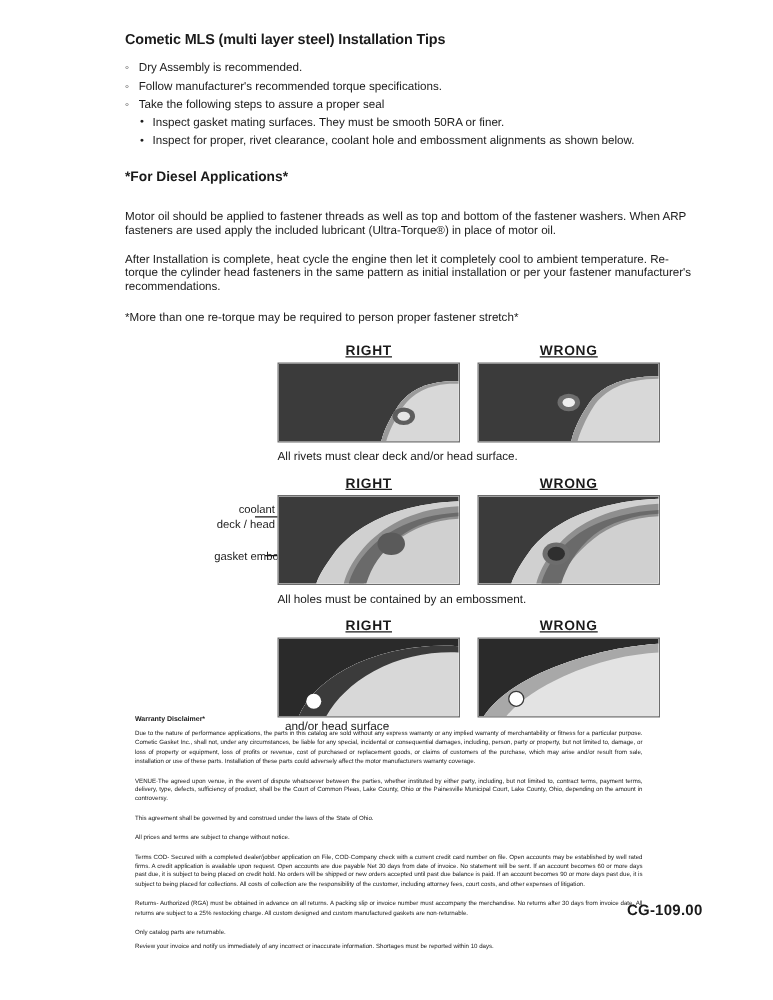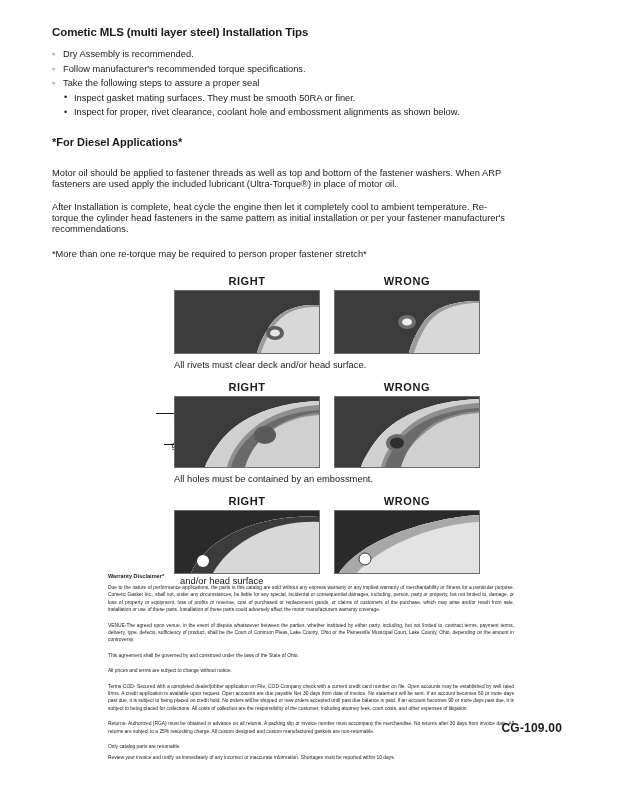--- a/index.html
+++ b/index.html
@@ -13,21 +13,21 @@
     font-family: "Liberation Sans", sans-serif;
     color: #1a1a1a;
     position: relative;
     overflow: hidden;
   }
   .page {
     position: relative;
     width: 618px;
     height: 757px;
     box-sizing: border-box;
-    padding: 26px 52px 0 52px;
+    padding: 26px 52px 0 100px;
   }
   h1.title {
     font-size: 11.5px;
     font-weight: bold;
     margin: 0 0 9px 0;
     letter-spacing: -0.1px;
   }
   ul.bullets {
     list-style: none;
     margin: 0;
@@ -82,20 +82,21 @@
   }
 
   
   .figures {
     margin-top: 14px;
     padding-left: 122px;
   }
   .fig-row {
     display: flex;
     gap: 14px;
+    text-decoration: underline;
   }
   .fig-col {
     width: 146px;
   }
   .fig-label {
     text-align: center;
     font-size: 11px;
     font-weight: bold;
     letter-spacing: 0.6px;
     margin-bottom: 3px;

